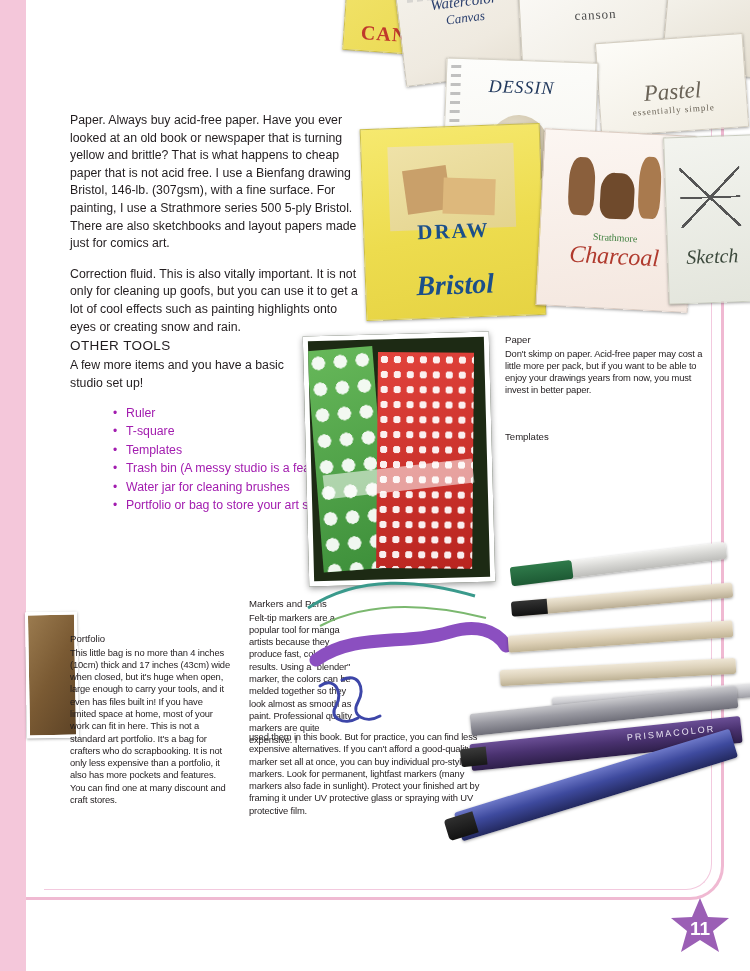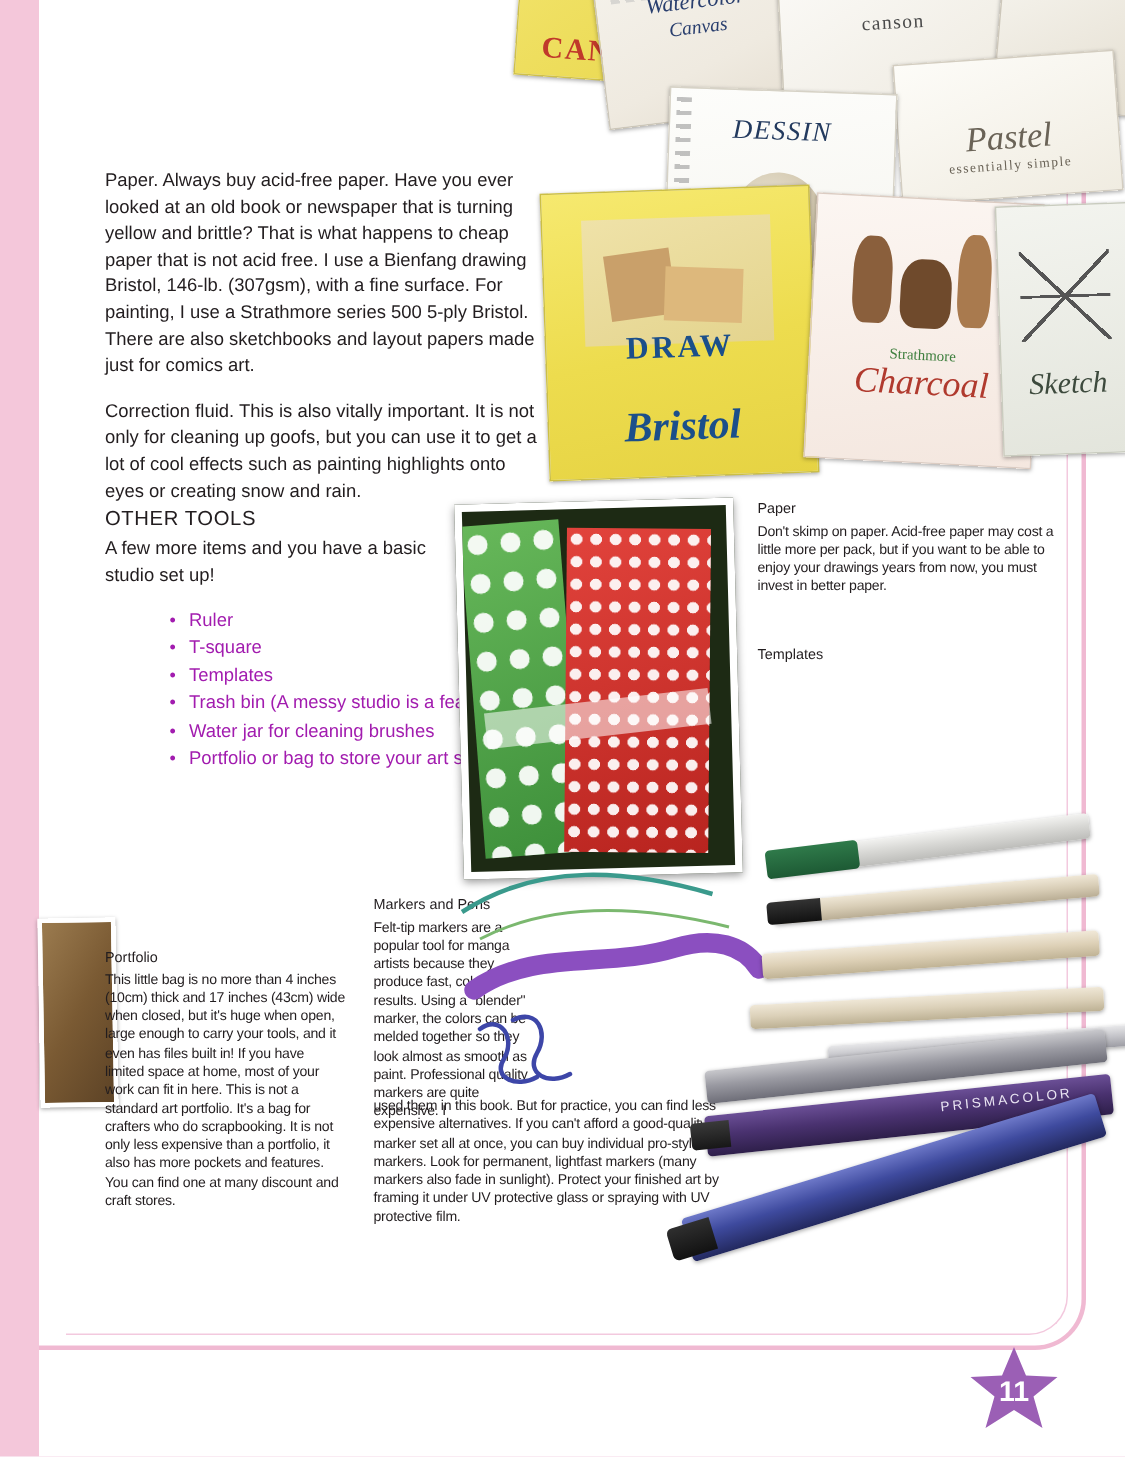--- a/index.html
+++ b/index.html
@@ -336,21 +336,21 @@
     background: linear-gradient(180deg,#2f2f2f,#121212); border-radius: 4px 0 0 4px;}
   .pen-gray { left: 552px; top: 690px; width: 210px; height: 14px; transform: rotate(-4deg);
     background: linear-gradient(180deg,#e7e7e9 0%,#c3c3c8 50%,#9d9da4 100%); }
 
   
   .swoosh { position:absolute; pointer-events:none; }
 
   
   .star-badge {
     position: absolute;
-    left: 644px;
+    left: 668px;
     top: 896px;
     width: 64px;
     height: 62px;
     color: #fff;
     font-size: 19px;
     font-weight: bold;
     display: flex;
     align-items: center;
     justify-content: center;
   }

